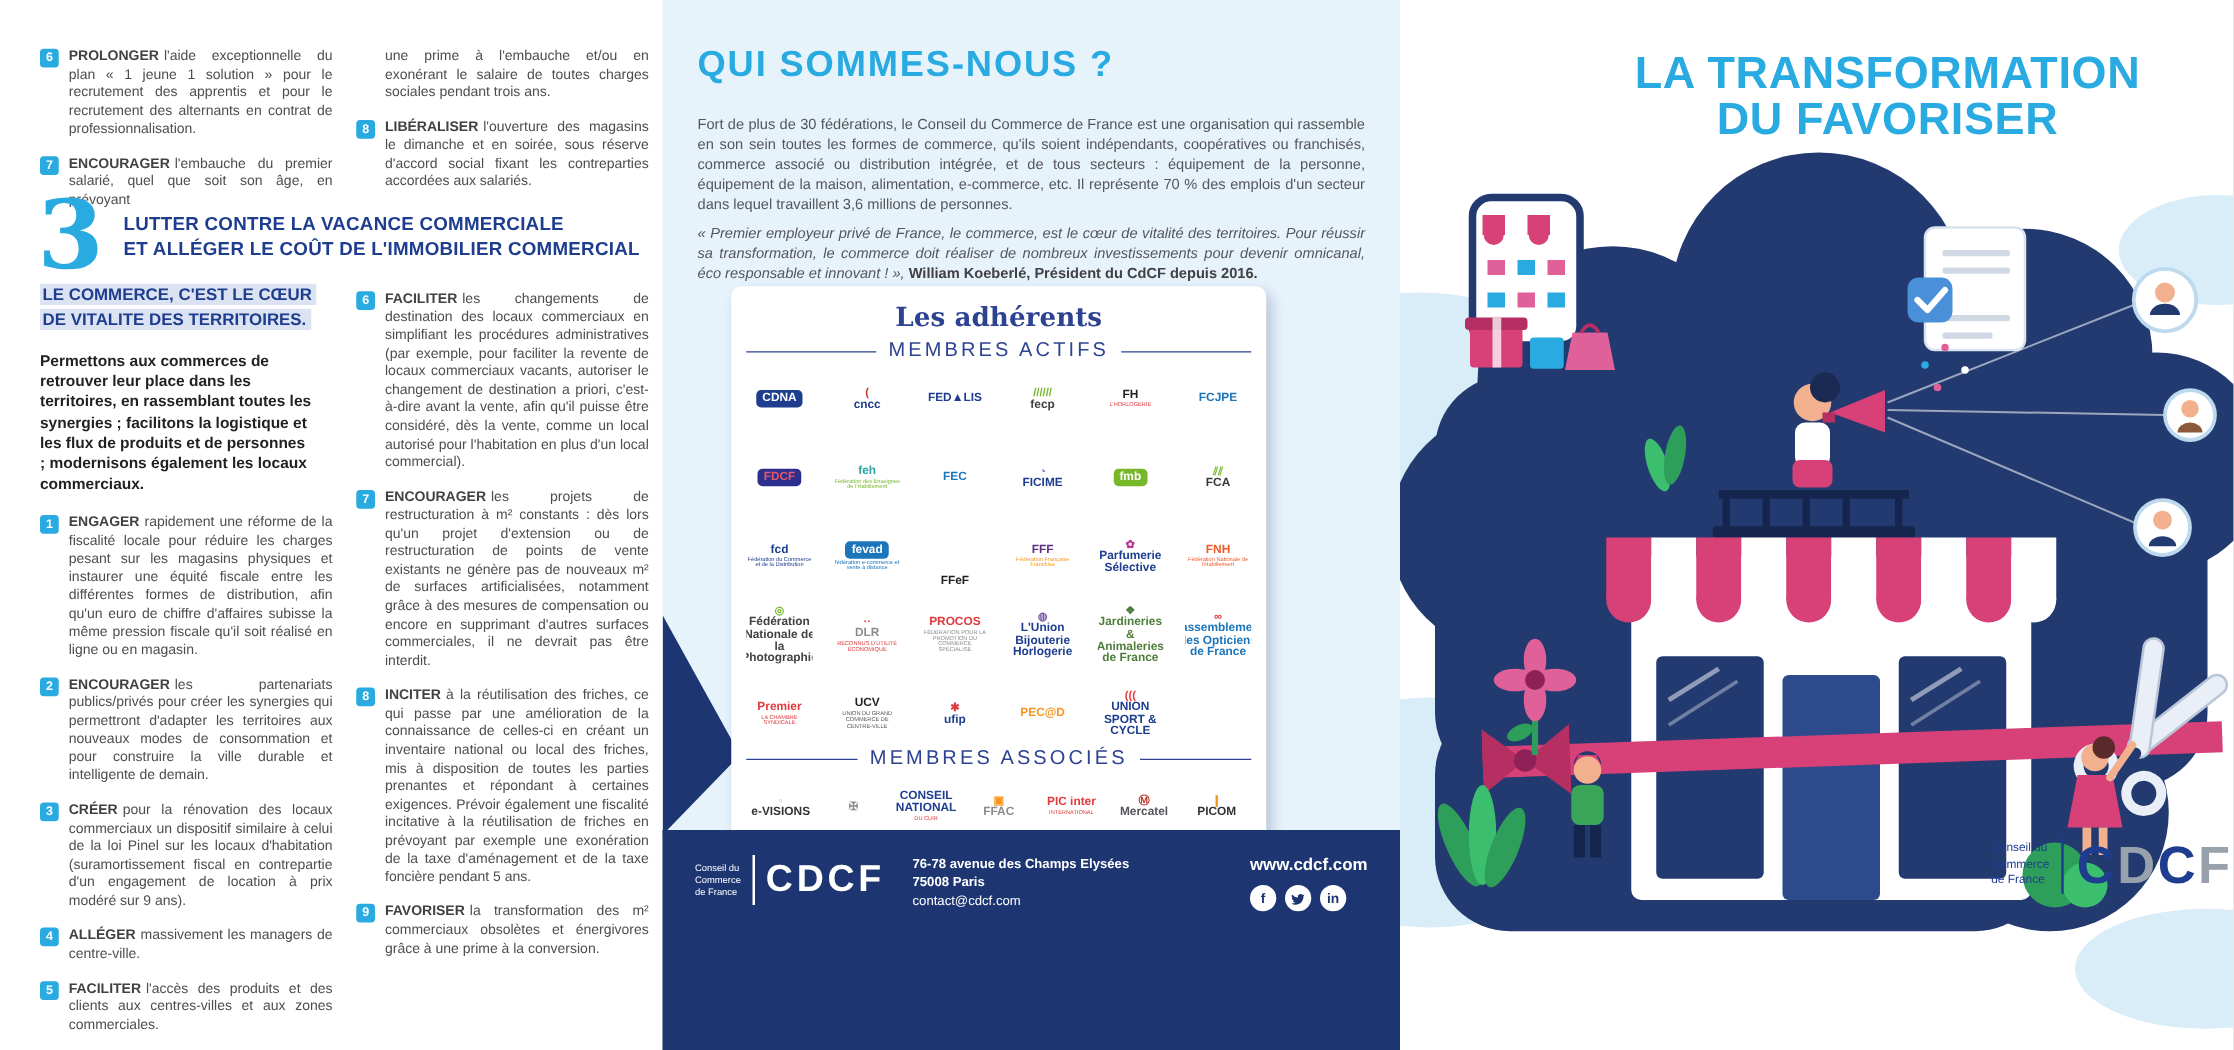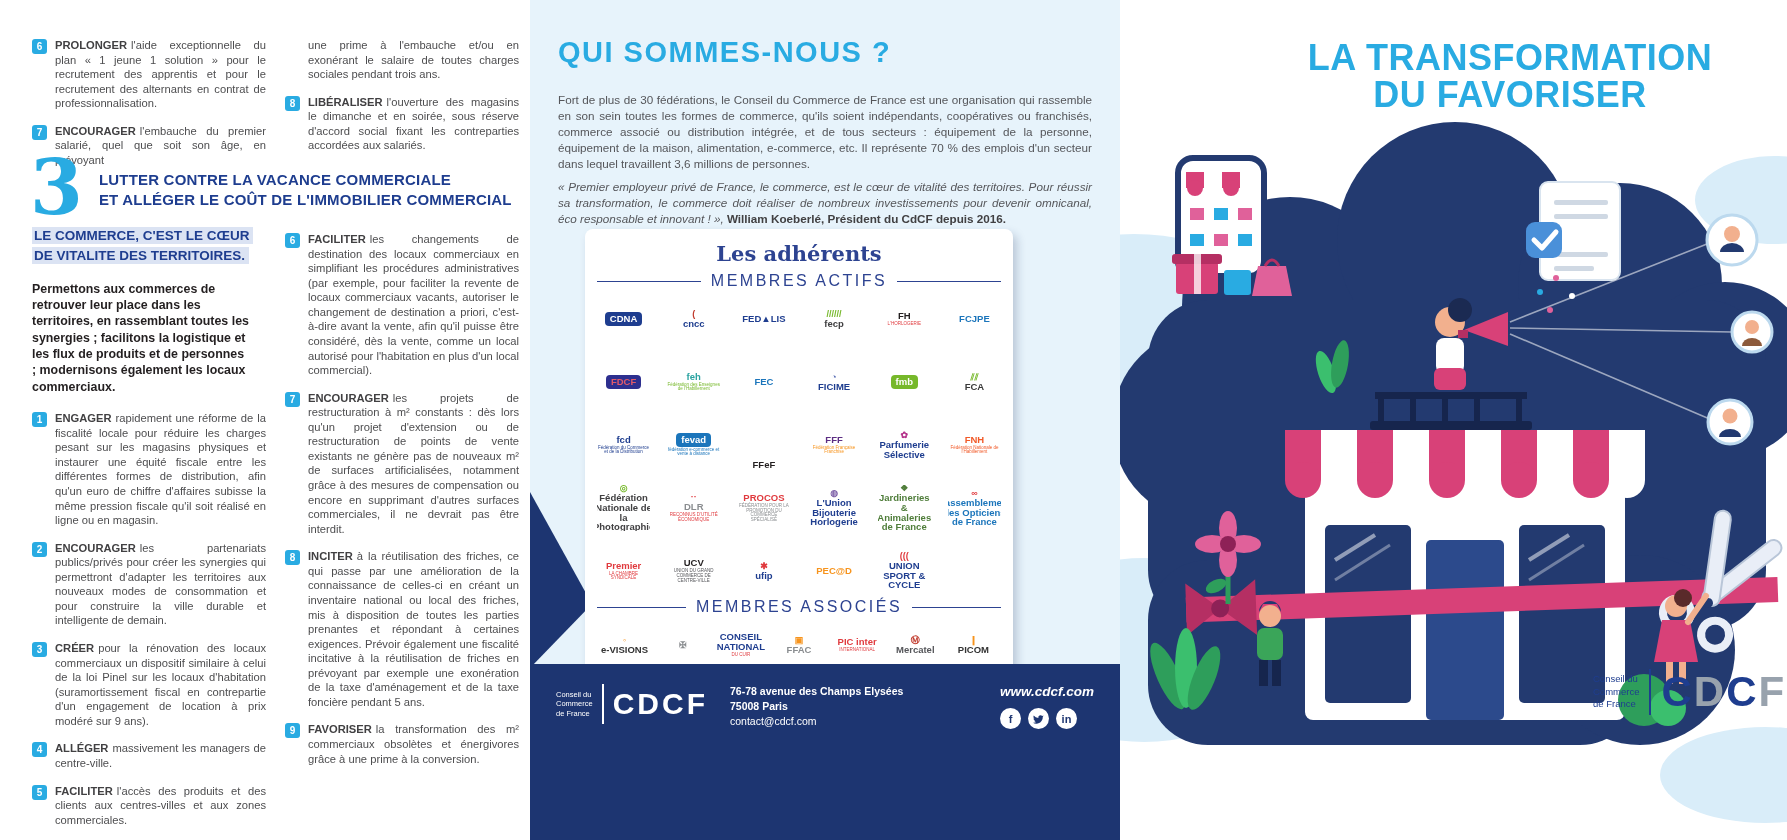--- a/index.html
+++ b/index.html
@@ -53,21 +53,21 @@
 
   .mid-footer{left:530px;top:664px;width:590px;height:176px;background:#1d3571;z-index:3;
               display:flex;align-items:flex-start;padding:20px 26px 0 26px;box-sizing:border-box;gap:22px;color:#fff;}
   .flogo{display:flex;align-items:center;gap:9px;}
   .flogo-small{font-size:7.5px;line-height:1.25;text-align:left;}
   .flogo-bar{width:2px;height:40px;background:#fff;}
   .flogo-big{font-size:30px;font-weight:bold;letter-spacing:3px;}
   .faddr{font-size:10.5px;line-height:1.45;}
   .faddr .b{font-weight:bold;}
   .fright{margin-left:auto;text-align:left;}
-  .fsite{font-weight:bold;font-size:13.5px;font-style:italic;}
+  .fsite{font-weight:bold;font-size:13.5px;}
   .socials{display:flex;gap:7px;margin-top:9px;}
   .soc{width:21px;height:21px;border-radius:50%;background:#fff;color:#1d3571;font-weight:bold;font-size:11px;
        display:flex;align-items:center;justify-content:center;cursor:pointer;}
   .soc svg{width:12px;height:12px;fill:#1d3571;}
 
   
   .panel-right{left:1120px;top:0;width:667px;height:840px;background:#fff;}
   .r-title{left:1260px;top:40px;width:500px;text-align:center;z-index:2;}
   .r-title .l1{color:#1e3d8f;font-size:25px;letter-spacing:3px;font-weight:500;margin-bottom:4px;}
   .r-title .l2,.r-title .l3{color:#29abe2;font-size:36px;font-weight:bold;line-height:1.02;letter-spacing:.5px;}

